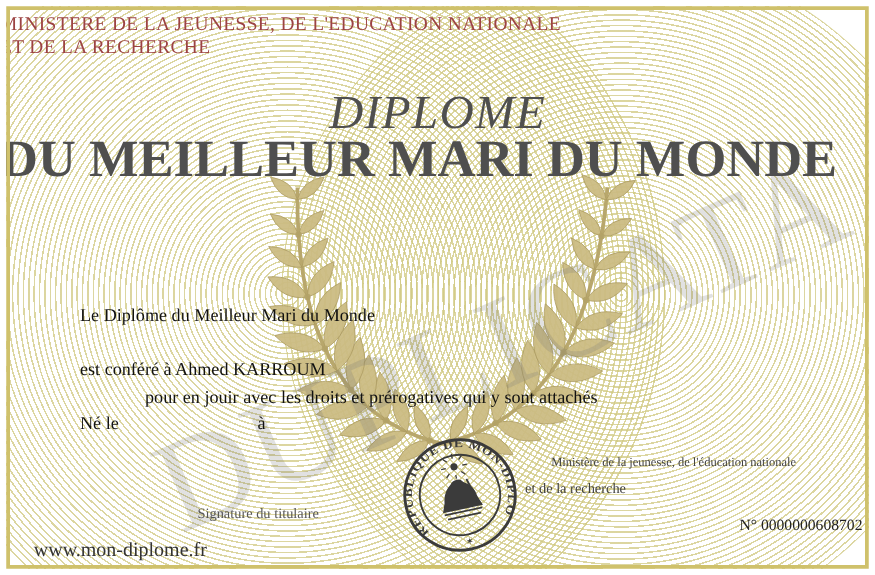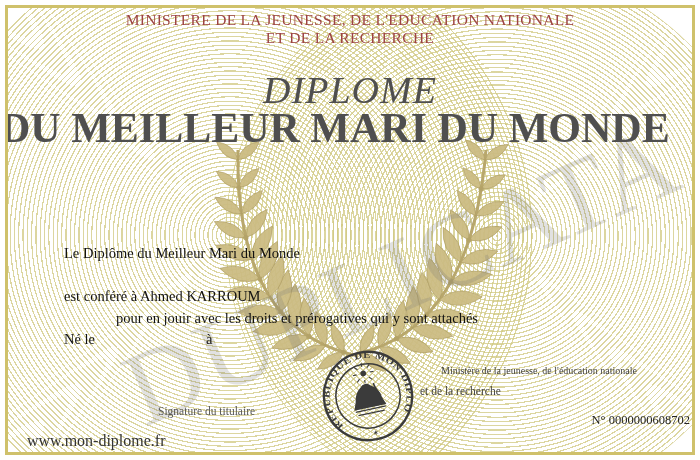--- a/index.html
+++ b/index.html
@@ -23,21 +23,21 @@
   }
   .rosette.left {left:-75px; top:-70px; width:610px; height:610px;}
   .rosette.right{left:225px; top:-36px; width:544px; height:544px;}
   #wreath-svg{position:absolute; left:0; top:0; z-index:2; pointer-events:none;}
   .watermark{
     position:absolute; left:155px; top:330px; height:120px; line-height:120px;
     font-size:105px; letter-spacing:2px; color:rgba(120,120,120,0.22);
     transform:rotate(-24deg); transform-origin:0 100%; z-index:3; white-space:nowrap;
   }
   .txt{position:absolute; z-index:4; white-space:nowrap;}
-  .header-line{width:700px; text-align:center; color:#9c4343; font-size:15.5px; letter-spacing:.3px;}
+  .header-line{width:700px; text-align:left; color:#9c4343; font-size:15.5px; letter-spacing:.3px;}
   .hl1{top:11px; left:0;} .hl2{top:29px; left:0;}
   .title1{top:68px; left:0; width:700px; text-align:center; font-size:38px; color:#4f4f4f; letter-spacing:1px;font-style:italic;}
   .title2{top:104px; left:0; width:700px; text-align:left; font-size:42px; color:#4f4f4f;font-weight:bold;}
   .body-line{font-size:14.5px; color:#111;}
   .b1{left:64px; top:183px;} .b2{left:64px; top:205px;}
   .b3{left:64px; top:245px;} .b4{left:64px; top:288px;}
   .b5{left:116px; top:310px;}
   .b6{left:64px; top:331px;} .b7{left:206px; top:331px;}
   .sig{left:158px; top:366px; font-size:11.5px; color:#565656;margin-top:39px;}
   .min1{left:441px; top:365px; font-size:10px; color:#414141;}

